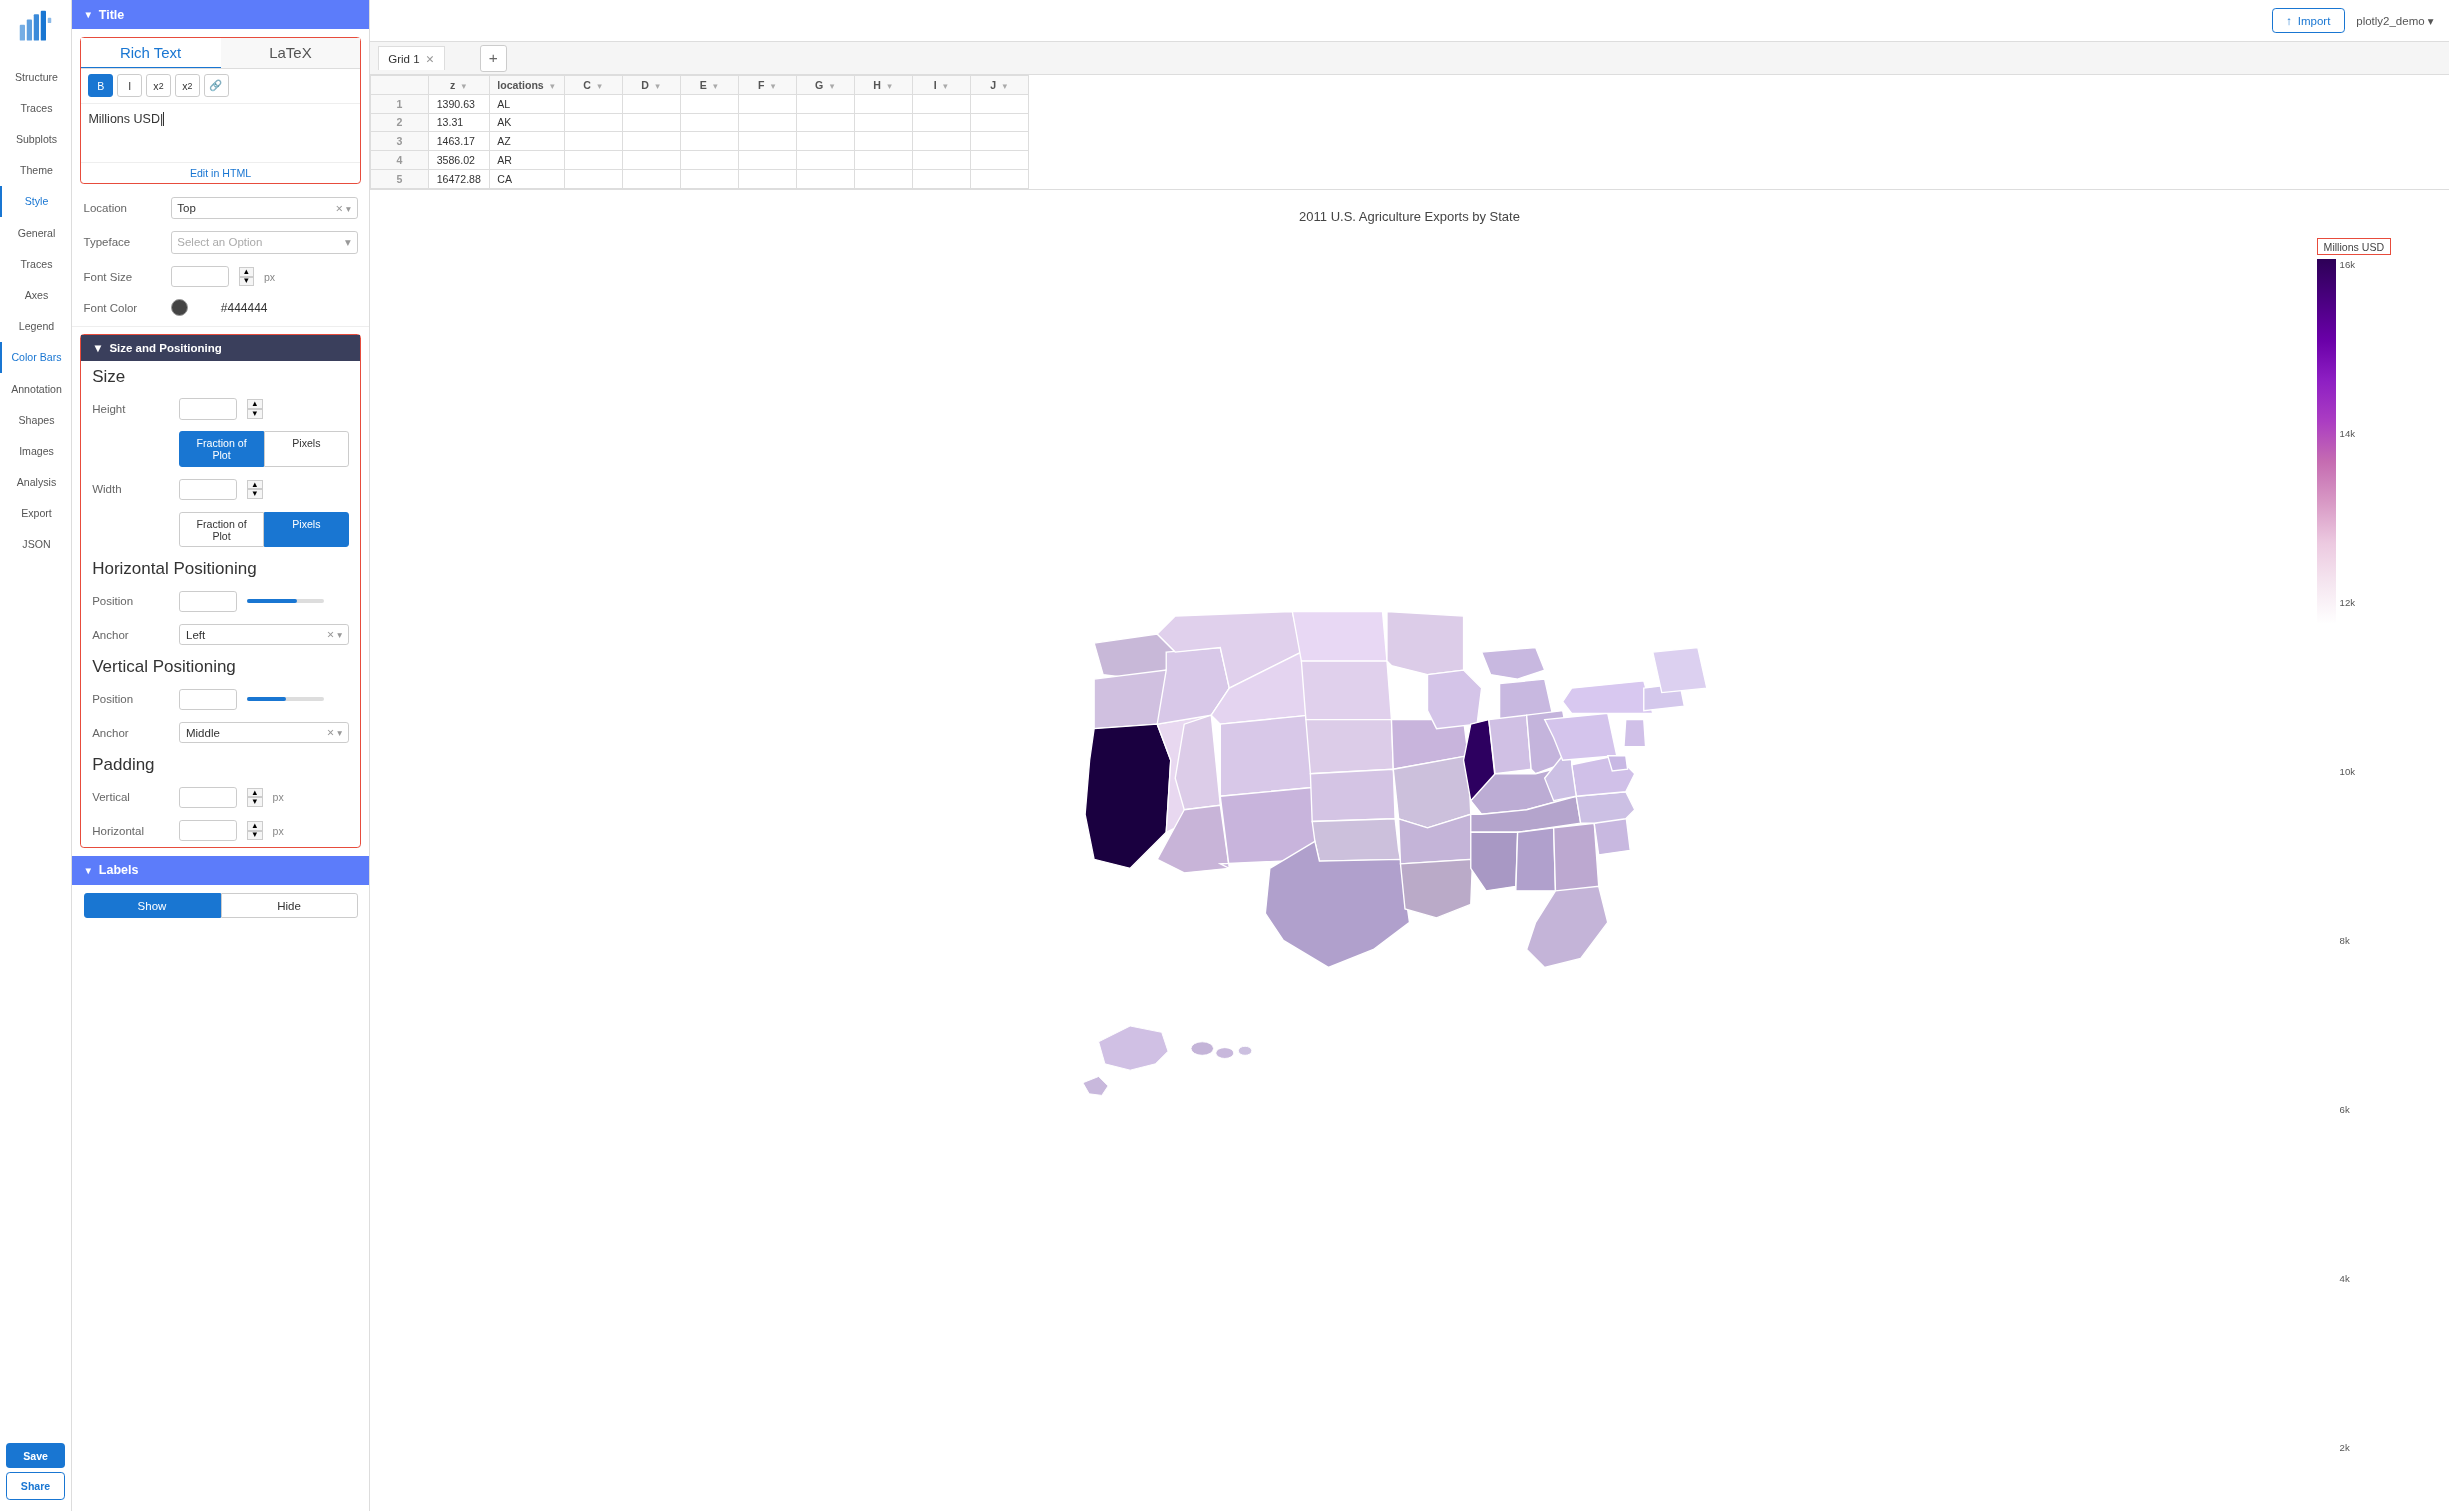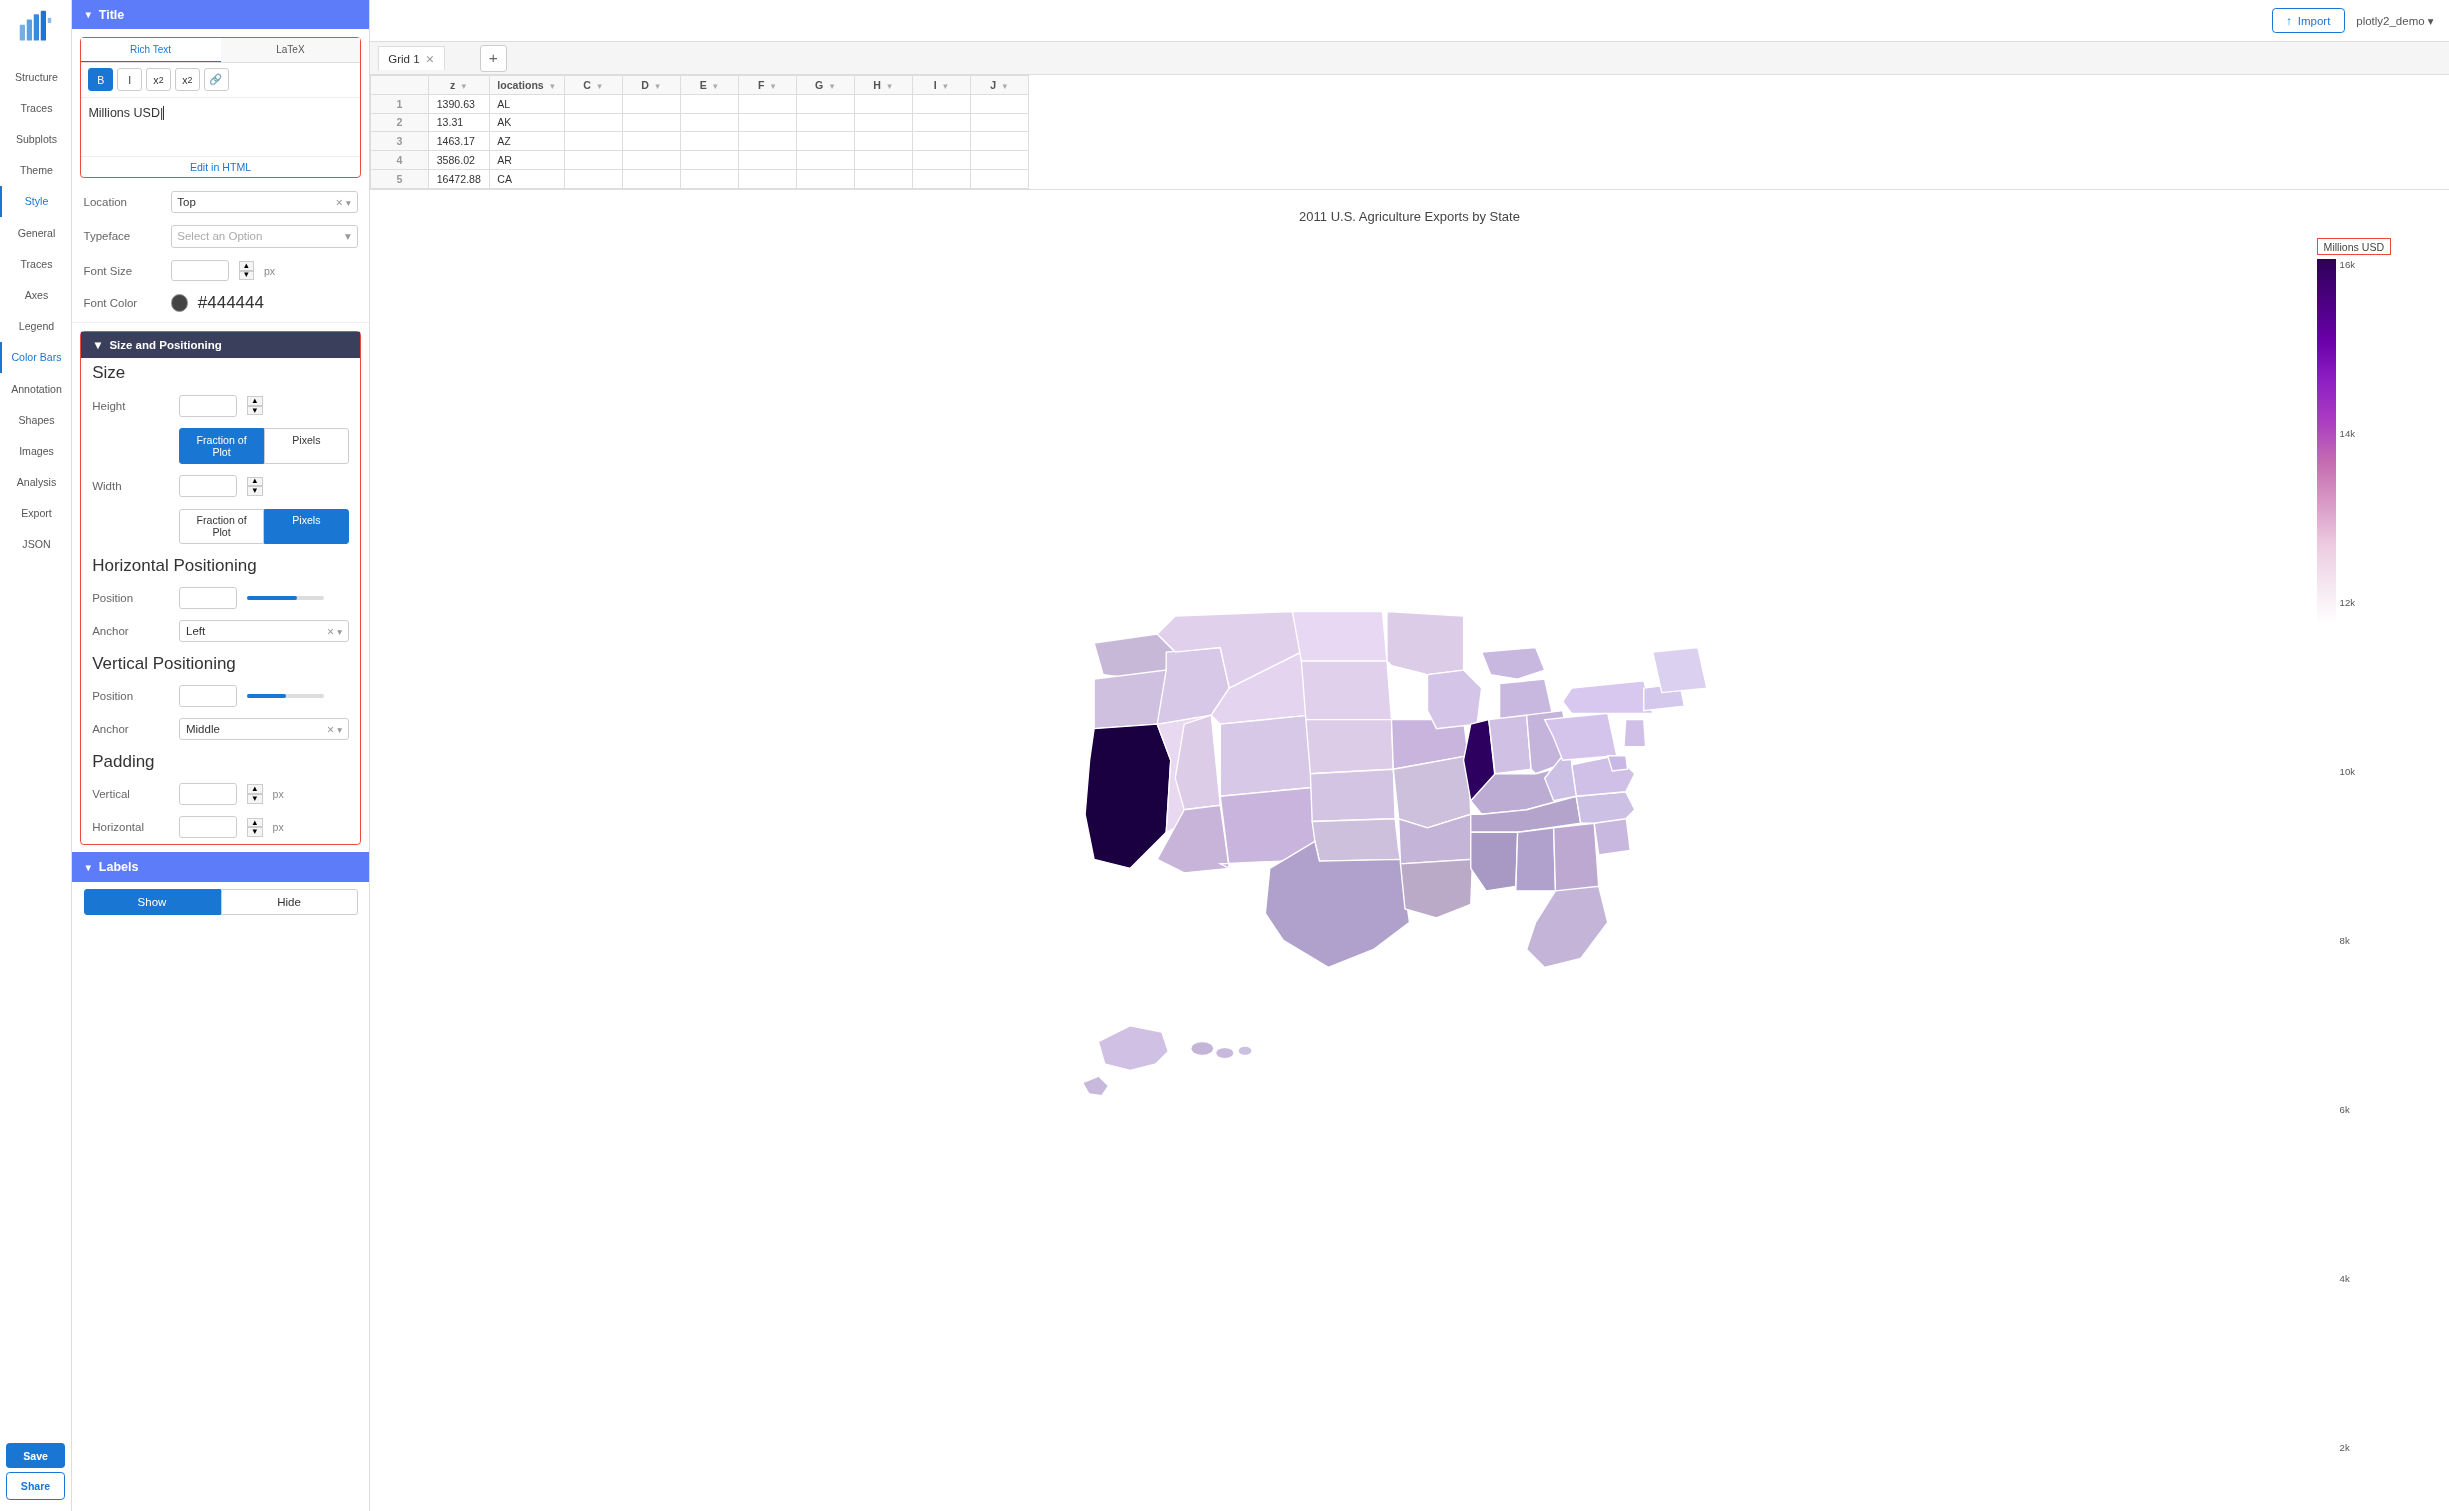--- a/index.html
+++ b/index.html
@@ -49,21 +49,21 @@
     }
     .panel-section-header .arrow { font-size: 9.6px; }
 
     
     .title-editor {
       border: 1.9px solid #e74c3c; border-radius: 3.8px; margin: 7.7px;
     }
     .title-tabs { display: flex; border-bottom: 1px solid #ddd; }
     .title-tab {
       flex: 1; padding: 5.8px; text-align: center; cursor: pointer;
-      font-size: 10px; color: #555; background: #f8f8f8;
+      font-size: 15px; color: #555; background: #f8f8f8;
     }
     .title-tab.active { background: #fff; color: #1976d2; border-bottom: 1.9px solid #1976d2; }
     .title-toolbar {
       display: flex; gap: 3.8px; padding: 5.8px 7.7px; border-bottom: 1px solid #eee;
     }
     .title-tool-btn {
       width: 25px; height: 23px; border: 1px solid #ccc; background: #fff;
       border-radius: 2.9px; cursor: pointer; display: flex; align-items: center;
       justify-content: center; font-size: 10.6px; color: #333;
     }
@@ -348,21 +348,21 @@
     <div class="spinner">
       <div class="spinner-btn">▲</div>
       <div class="spinner-btn">▼</div>
     </div>
     <div class="form-unit">px</div>
   </div>
 
   <div class="form-row">
     <div class="form-label">Font Color</div>
     <div class="color-dot"></div>
-    <span style="color:#333; font-size:17px;">#444444</span>
+    <span style="color:#333; font-size:12px;margin-left:23px;">#444444</span>
   </div>
 
   <div class="section-divider"></div>
 
   <div class="sub-section">
     <div class="sub-section-header">
       <span>▼</span>
       <span>Size and Positioning</span>
     </div>
 

